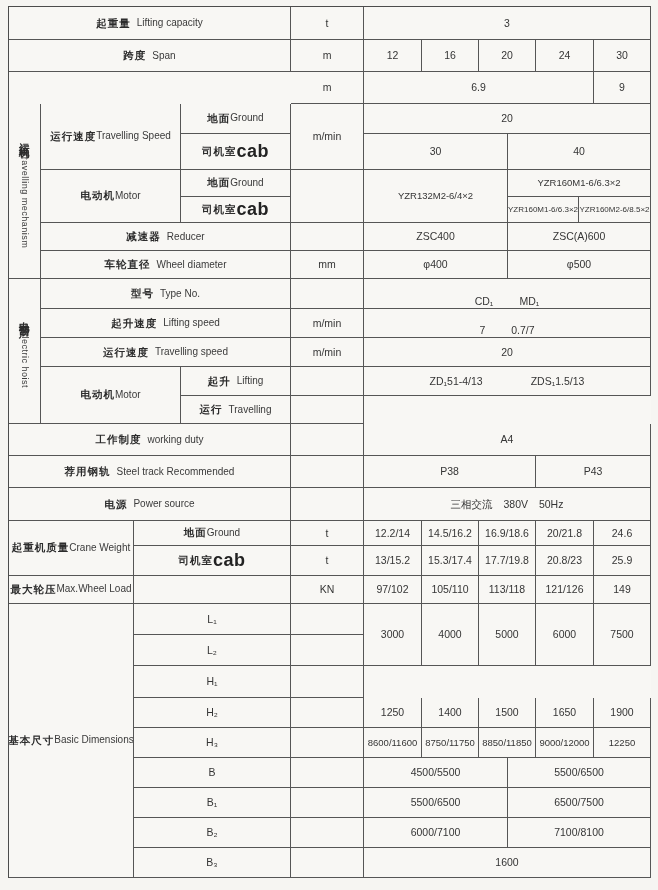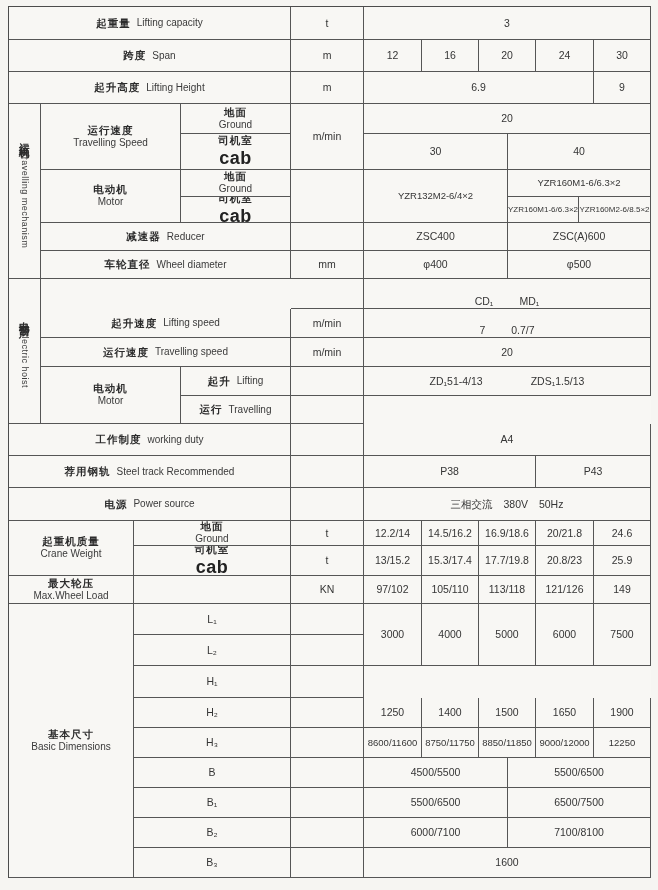--- a/index.html
+++ b/index.html
@@ -23,21 +23,21 @@
   .c{
     border-right:1px solid #565656;
     border-bottom:1px solid #565656;
     display:flex;align-items:center;justify-content:center;
     font-size:10.5px;line-height:1.2;
     overflow:hidden;white-space:nowrap;
     text-align:center;
   }
   .z{font-weight:bold;color:#2c2c2c;margin-right:6px;letter-spacing:1px;font-size:10.5px;}
   .e{color:#3a3a3a;font-size:10px;}
-  .st{flex-direction:column;line-height:1.25;}
+  .st{flex-direction:row;line-height:1.25;}
   .st .z{margin-right:0;}
   .cab{font-size:18px;letter-spacing:.5px;color:#222;font-weight:bold;}
   .val{color:#353535;}
   .sm{font-size:9.5px;}
   .xs{font-size:8px;}
   .pair{gap:26px;align-items:flex-end;}
   .wsp{word-spacing:8px;}
   
   .v{padding:4px 0;}
   .vt{
@@ -63,24 +63,20 @@
       <span class="z">跨度</span>
       <span class="e">Span</span>
     </div>
   <div class="c val" style="grid-area:2/5/3/6">m</div>
   <div class="c val" style="grid-area:2/6/3/7">12</div>
   <div class="c val" style="grid-area:2/7/3/8">16</div>
   <div class="c val" style="grid-area:2/8/3/10">20</div>
   <div class="c val" style="grid-area:2/10/3/12">24</div>
   <div class="c val" style="grid-area:2/12/3/13">30</div>
 
-  <div class="c" style="grid-area:3/1/4/5">
-      <span class="z">起升高度</span>
-      <span class="e">Lifting Height</span>
-    </div>
   <div class="c val" style="grid-area:3/5/4/6">m</div>
   <div class="c val" style="grid-area:3/6/4/12">6.9</div>
   <div class="c val" style="grid-area:3/12/4/13">9</div>
 
   <div class="c v" style="grid-area:4/1/10/2">
     <span class="vt"><span class="vz">运行机构</span><span class="ve">Travelling mechanism</span></span>
   </div>
 
   <div class="c st" style="grid-area:4/2/6/4">
       <span class="z">运行速度</span>
@@ -130,20 +126,24 @@
       <span class="e">Wheel diameter</span>
     </div>
   <div class="c val" style="grid-area:9/5/10/6">mm</div>
   <div class="c val" style="grid-area:9/6/10/9">φ400</div>
   <div class="c val" style="grid-area:9/9/10/13">φ500</div>
 
   <div class="c v" style="grid-area:10/1/15/2">
     <span class="vt"><span class="vz">电动葫芦</span><span class="ve">Electric hoist</span></span>
   </div>
 
+  <div class="c" style="grid-area:10/2/11/5">
+      <span class="z">型号</span>
+      <span class="e">Type No.</span>
+    </div>
   <div class="c" style="grid-area:10/5/11/6"></div>
   <div class="c val pair" style="grid-area:10/6/11/13">
       <span>CD₁</span>
       <span>MD₁</span>
     </div>
 
   <div class="c" style="grid-area:11/2/12/5">
       <span class="z">起升速度</span>
       <span class="e">Lifting speed</span>
     </div>

